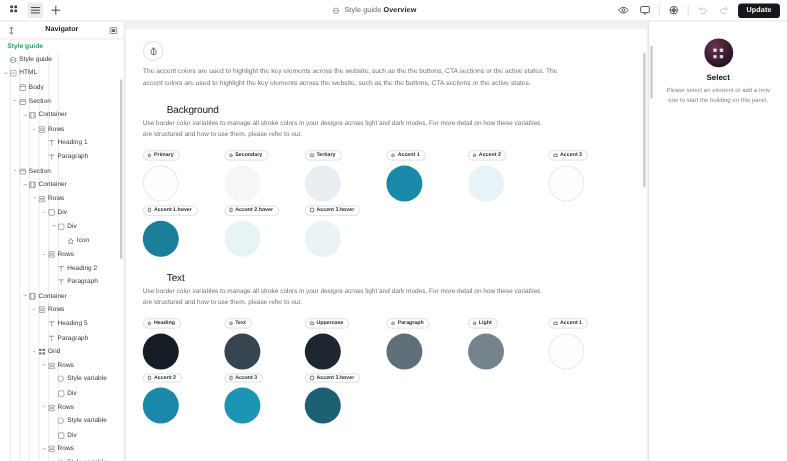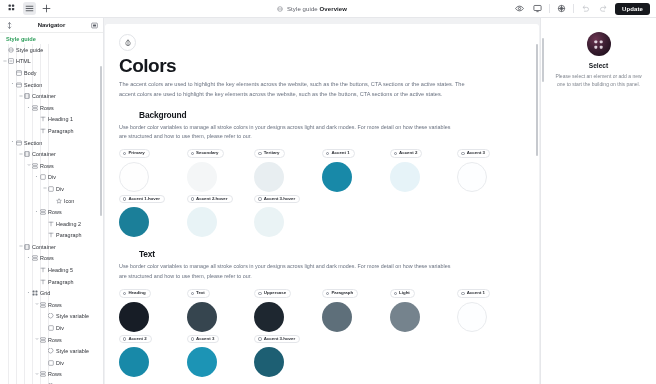--- a/index.html
+++ b/index.html
@@ -117,21 +117,21 @@
   }
   h1.page-title {
     font-size: 19px; font-weight: 700; color: #14171c;
     letter-spacing: -.5px; margin-bottom: 4px; line-height: 1.05;
   }
   p.lede {
     font-size: 5.6px; line-height: 1.75; color: #6a7280;
     max-width: 362px; margin-bottom: 10px;
   }
   h2.sec-title {
-    font-size: 8.4px; font-weight: 700; color: #14171c;
+    font-size: 8.4px; font-weight: 400; color: #14171c;
     letter-spacing: -.15px; margin-bottom: 3px; padding-left: 20px;
   }
   p.sec-desc {
     font-size: 5.4px; line-height: 1.7; color: #6a7280;
     max-width: 335px; margin-bottom: 8px;
   }
 
   .swatch-grid {
     display: grid; grid-template-columns: repeat(6, 1fr);
     row-gap: 3px; column-gap: 0;
@@ -600,21 +600,20 @@
     <div class="canvas">
       <div class="page">
 
         <div class="badge-ic">
           <svg width="8" height="8" viewBox="0 0 16 16" stroke="currentColor" stroke-width="1.1" fill="none">
               <path d="M8 1.6c2.6 3 4.4 5 4.4 7.2A4.4 4.4 0 018 13.2 4.4 4.4 0 013.6 8.8c0-2.2 1.8-4.2 4.4-7.2z"></path>
               <path d="M8 1.6v11.6"></path>
             </svg>
         </div>
 
-        <h1 class="page-title">Colors</h1>
         <p class="lede">The accent colors are used to highlight the key elements across the website, such as the the buttons, CTA sections or the active states. The accent colors are used to highlight the key elements across the website, such as the the buttons, CTA sections or the active states.</p>
 
         <div id="sections-root">
             <div style="margin-bottom: 12px;">
               <h2 class="sec-title">Background</h2>
               <p class="sec-desc">Use border color variables to manage all stroke colors in your designs across light and dark modes. For more detail on how these variables are structured and how to use them, please refer to our.</p>
               <div class="swatch-grid">
                 <div class="swatch">
                   <span class="chip">
                     <span class="dot"></span>

